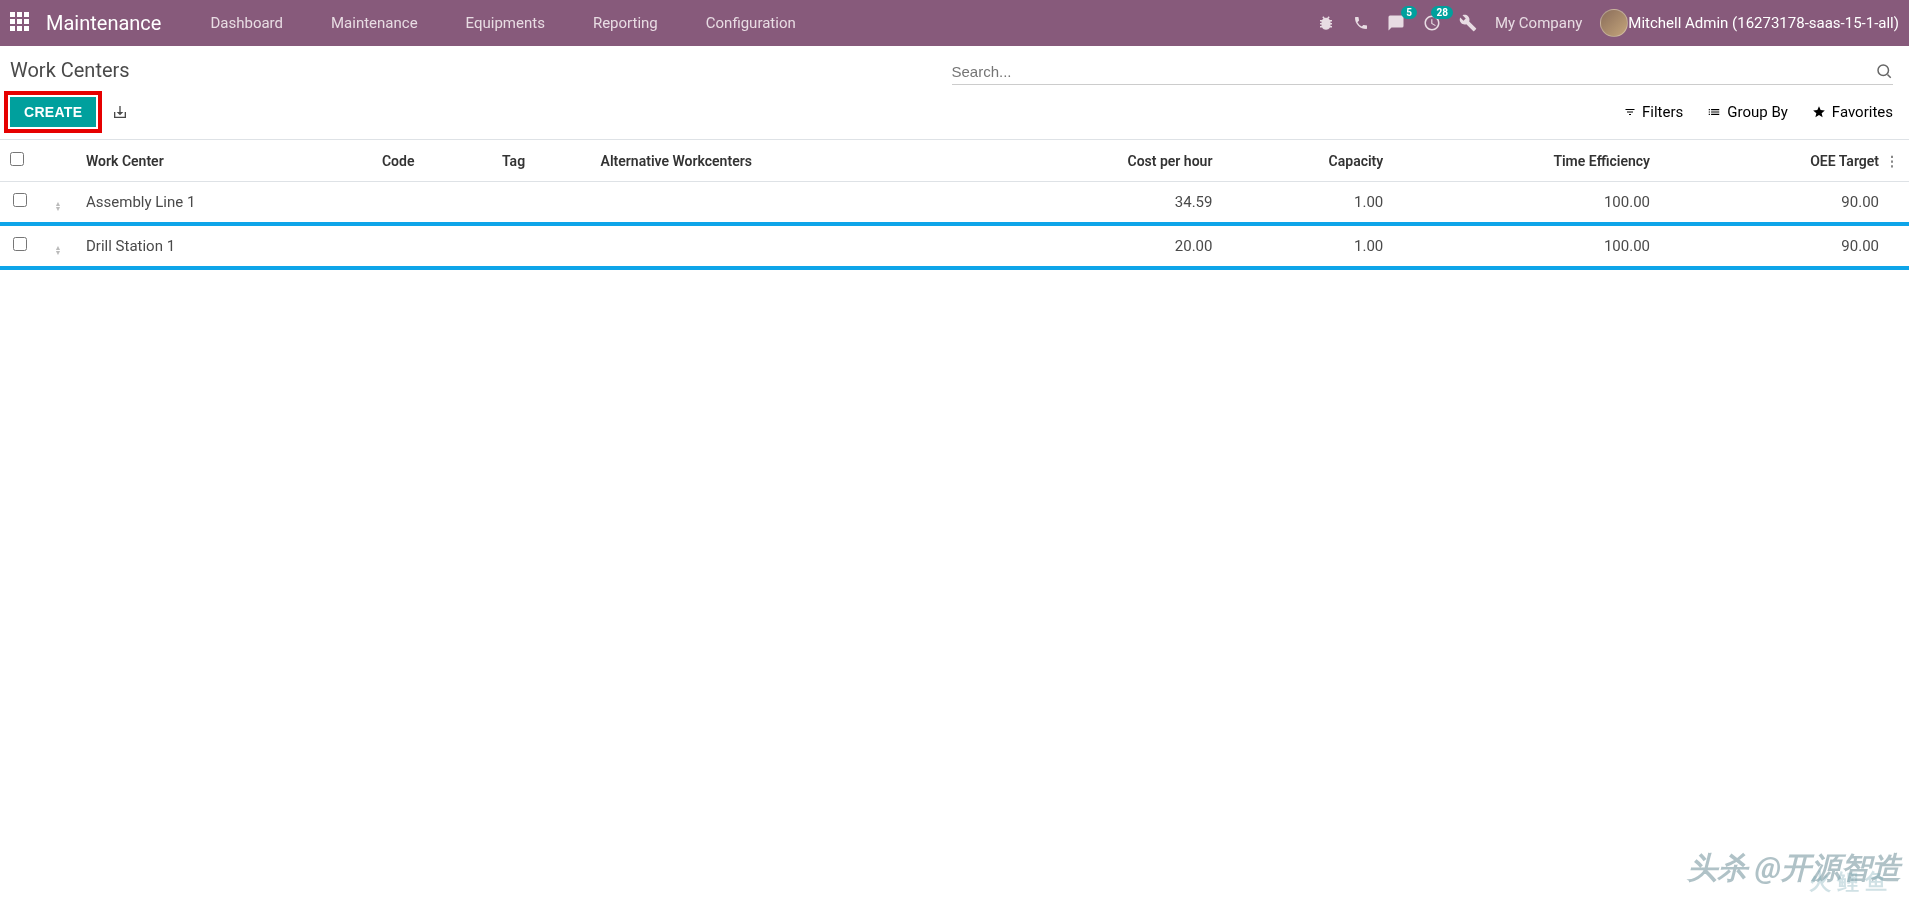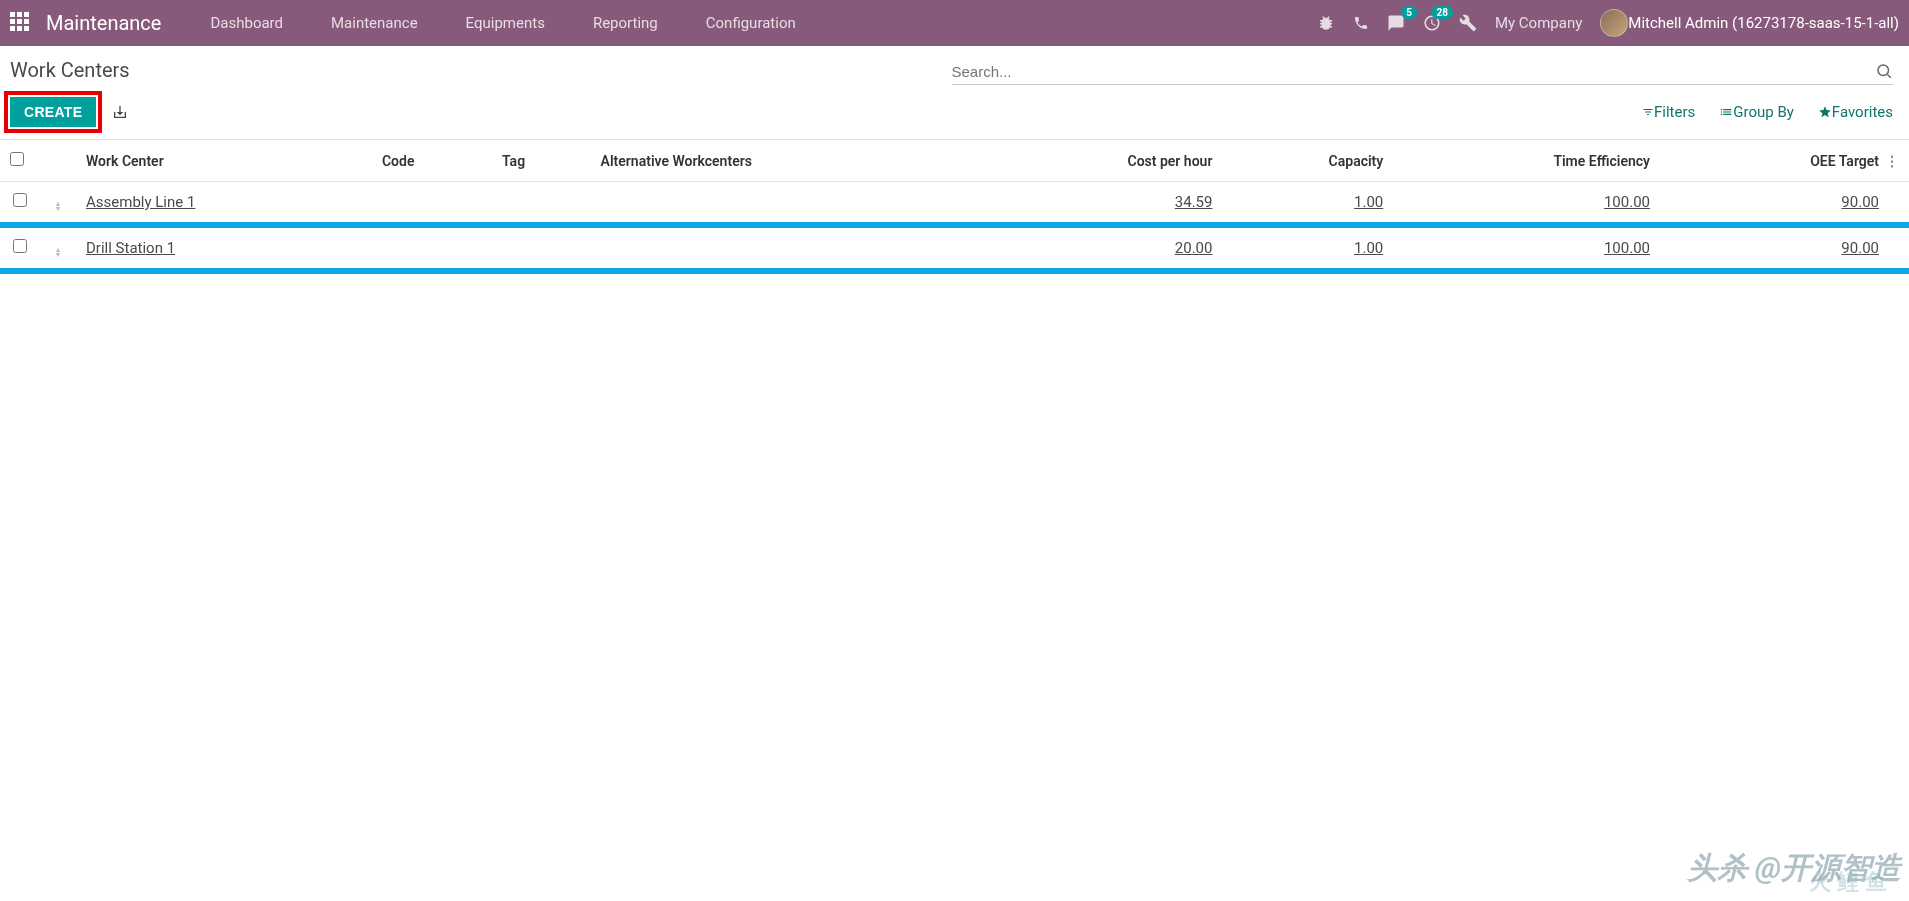--- a/index.html
+++ b/index.html
@@ -25,33 +25,33 @@
 .search-input { flex: 1; border: none; outline: none; font-size: 15px; color: #666; background: transparent; }
 .search-icon { color: #666; cursor: pointer; }
 
 .cp-row2 { display: flex; align-items: center; padding: 12px 0 12px 0; }
 .cp-left { flex: 1; display: flex; align-items: center; gap: 10px; }
 .create-btn { background: #00a09d; color: #fff; border: none; padding: 7px 14px; font-size: 14px; font-weight: 600; cursor: pointer; letter-spacing: 0.3px; }
 .highlight-red { outline: 4px solid #e60000; outline-offset: 2px; }
 .download-icon { color: #4a4a4a; cursor: pointer; margin-left: 6px; }
 
 .cp-middle { display: flex; gap: 24px; }
-.filter-btn { display: flex; align-items: center; color: #0f766e; cursor: pointer; font-size: 15px; }
+.filter-btn { display: flex; align-items: center; gap: 6px; color: #000000; cursor: pointer; font-size: 15px; }
 
 .cp-right { flex: 1; display: flex; justify-content: flex-end; align-items: center; gap: 18px; }
 .pager { color: #4a4a4a; font-size: 15px; }
 .pager-nav { display: flex; gap: 8px; }
 .pager-btn { color: #888; cursor: pointer; padding: 4px 6px; }
 .view-switch { display: flex; gap: 6px; }
 .view-btn { color: #888; cursor: pointer; padding: 4px; display: flex; align-items: center; justify-content: center; width: 28px; height: 28px; }
 
 .table { width: 100%; border-collapse: collapse; }
 .table th { text-align: left; font-weight: 600; padding: 12px 10px; border-bottom: 1px solid #dee2e6; color: #333; font-size: 14px; background: #fff; }
 .table th.num, .table td.num { text-align: right; }
-.table td { padding: 10px 10px; border-bottom: 6px solid #0ea5e9; color: #4a4a4a; font-size: 15px; text-decoration: underline; }
+.table td { padding: 10px 10px; border-bottom: 4px solid #0ea5e9; color: #4a4a4a; font-size: 15px; }
 .chk-col { width: 40px; text-align: center; }
 .handle-col { width: 36px; text-align: center; color: #bbb; }
 .table th:last-child, .table td:last-child { padding-right: 30px; }
 .kebab { position: absolute; right: 10px; color: #888; cursor: pointer; }
 .thead-row { position: relative; }
 
 .sort-handle { display: inline-flex; flex-direction: column; gap: 0; line-height: 5px; color: #bbb; cursor: grab; }
 .sort-handle::before { content: "▲"; font-size: 7px; }
 .sort-handle::after { content: "▼"; font-size: 7px; }
 

